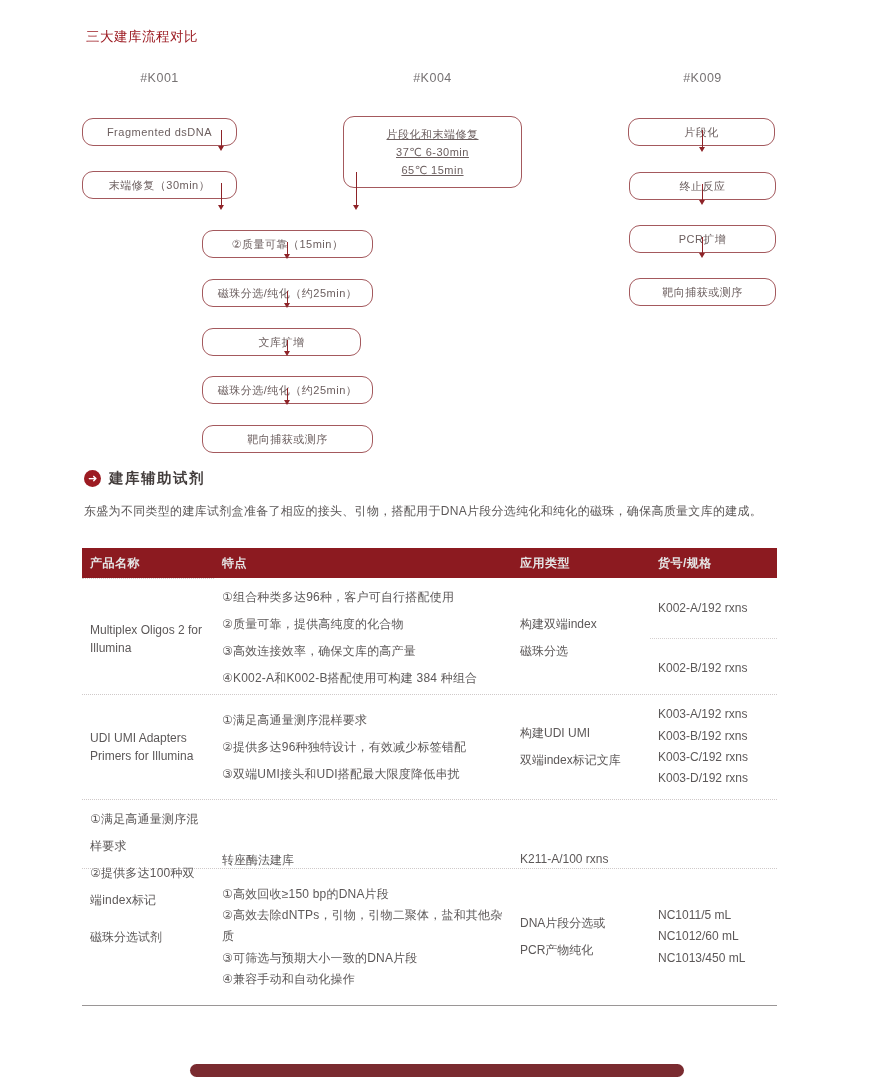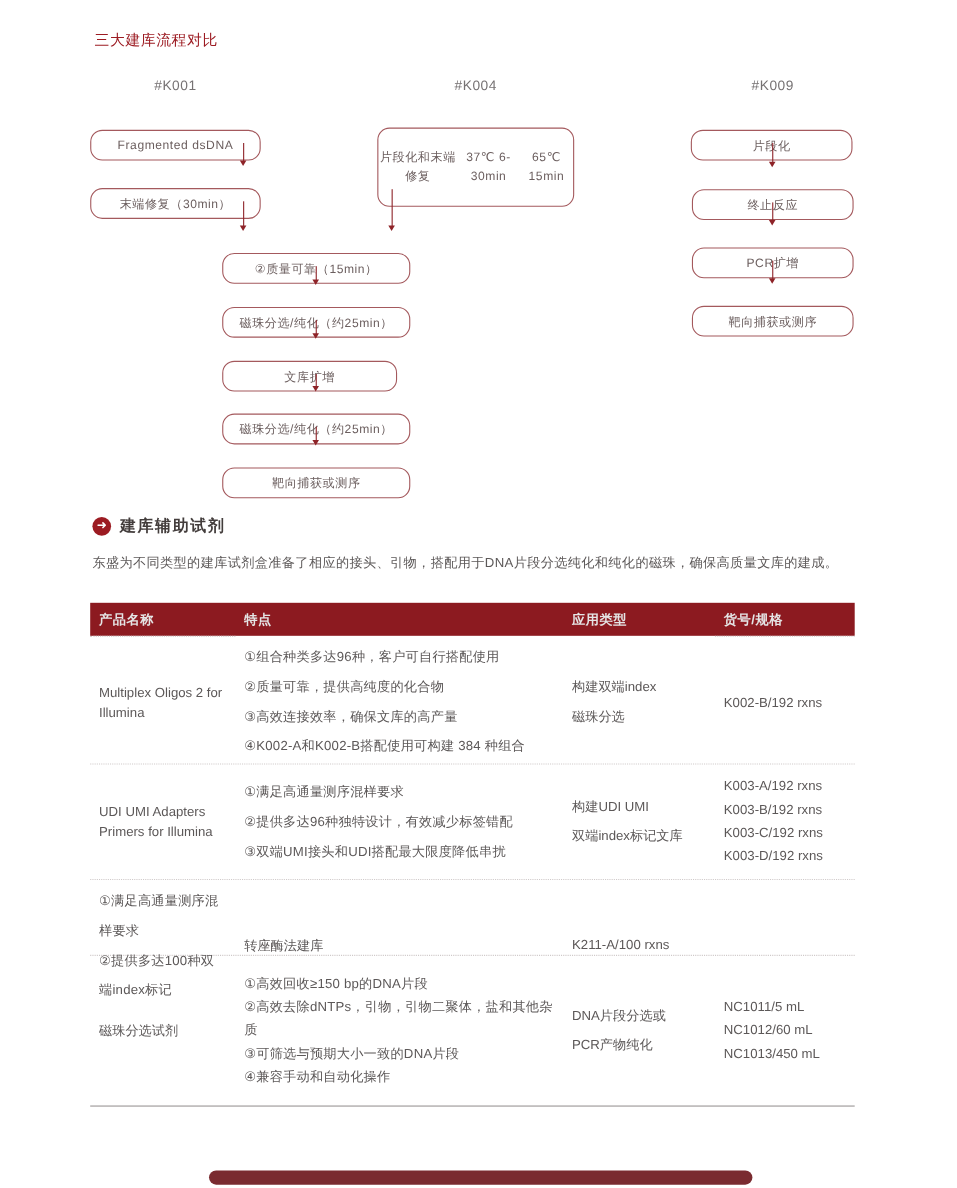--- a/index.html
+++ b/index.html
@@ -18,21 +18,21 @@
 
   
   .flow-label {
     position: absolute; font-size: 12.5px; color: #767273; text-align: center; letter-spacing: 0.5px;
   }
   .fbox {
     position: absolute; border: 1.2px solid #A4595D; border-radius: 11px; background: #fff;
     color: #6b5e5e; font-size: 11px; display: flex; align-items: center; justify-content: center;
     text-align: center; letter-spacing: 0.5px; margin-top: 16px;
   }
-  .fbox.multi { flex-direction: row; line-height: 1.65; }
+  .fbox.multi { flex-direction: column; line-height: 1.65; text-decoration: underline; }
   .varrow { position: absolute; width: 0; border-left: 1.5px solid #8E2328; }
   .varrow::after {
     content: ""; position: absolute; left: -4.4px; bottom: -5.5px;
     border: 3.5px solid transparent; border-top: 5.5px solid #8E2328;
   }
 
   
   .section-head { position: absolute; left: 84px; top: 469px; display: flex; align-items: center; gap: 8px; }
   .circle-icon {
     width: 17px; height: 17px; border-radius: 50%; background: #9C1B22; color: #fff;
@@ -136,20 +136,21 @@
         <p>①组合种类多达96种，客户可自行搭配使用</p>
         <p>②质量可靠，提供高纯度的化合物</p>
         <p>③高效连接效率，确保文库的高产量</p>
         <p>④K002-A和K002-B搭配使用可构建 384 种组合</p>
       </div>
       <div class="cell app">
         <p>构建双端index</p>
         <p>磁珠分选</p>
       </div>
       <div class="stack">
+        <div class="sub">K002-A/192 rxns</div>
         <div class="sub divided">K002-B/192 rxns</div>
       </div>
     </div>
 
     <div class="trow" style="height:105px">
       <div class="cell pname">UDI UMI Adapters Primers for Illumina</div>
       <div class="cell feat">
         <p>①满足高通量测序混样要求</p>
         <p>②提供多达96种独特设计，有效减少标签错配</p>
         <p>③双端UMI接头和UDI搭配最大限度降低串扰</p>

